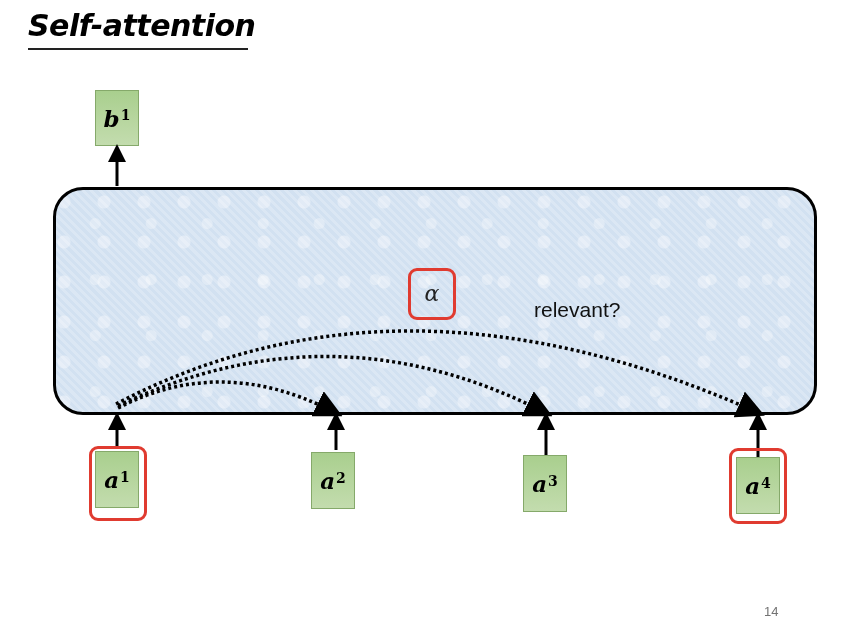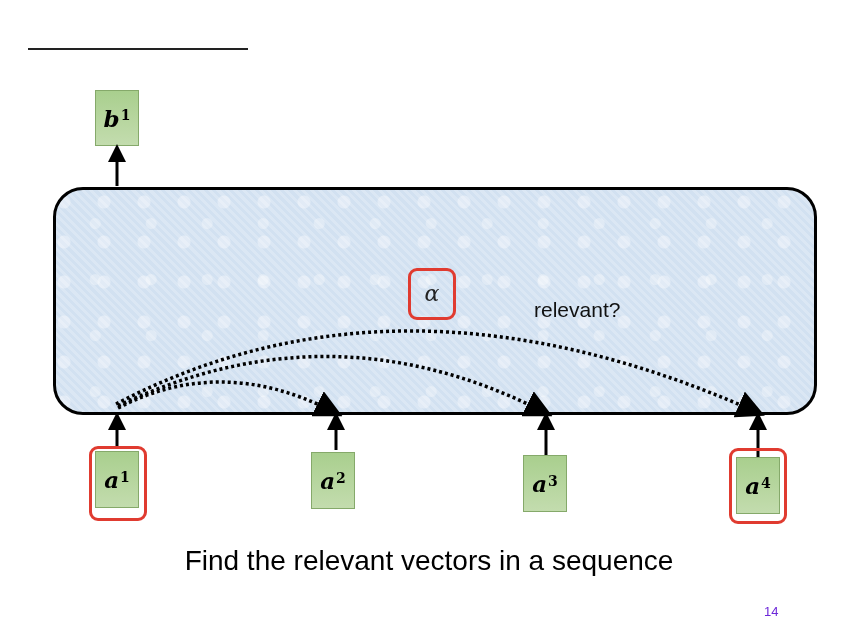--- a/index.html
+++ b/index.html
@@ -60,28 +60,29 @@
       font-family: "Liberation Sans", sans-serif;
       font-size: 21px; color: #111; margin-left: 24px;
     }
     .caption {
       position: absolute; left: 0; width: 858px; top: 545px;
       text-align: center; font-size: 28px; color: #000;
       font-family: "Liberation Sans", sans-serif;
     }
     .page-num {
       position: absolute; left: 764px; top: 604px;
-      font-size: 13px; color: #6d28d9;
+      font-size: 13px; color: #737373;
     }
     svg.overlay { position: absolute; left: 0; top: 0; }
   </style>
 </head>
 <body>
 
 <div id="stage">
+  <div class="title">Self-attention</div>
   <div class="title-rule"></div>
 
   <div class="vec" style="left:95px; top:90px;">
     <span>b</span>
       <sup>1</sup>
   </div>
 
   <div class="attn-block"></div>
 
   <svg class="overlay" width="858" height="640">
@@ -127,15 +128,14 @@
     <span>a</span>
       <sup>3</sup>
   </div>
 
   <div class="vec" style="left:736px; top:457px; height:57px;">
     <span>a</span>
       <sup>4</sup>
   </div>
   <div class="hl" style="left:729px; top:448px; width:58px; height:76px;"></div>
 
-  <div class="caption">Find the relevant vectors in a sequence</div>
   <div class="page-num">14</div>
 </div>
 
 </body></html>

